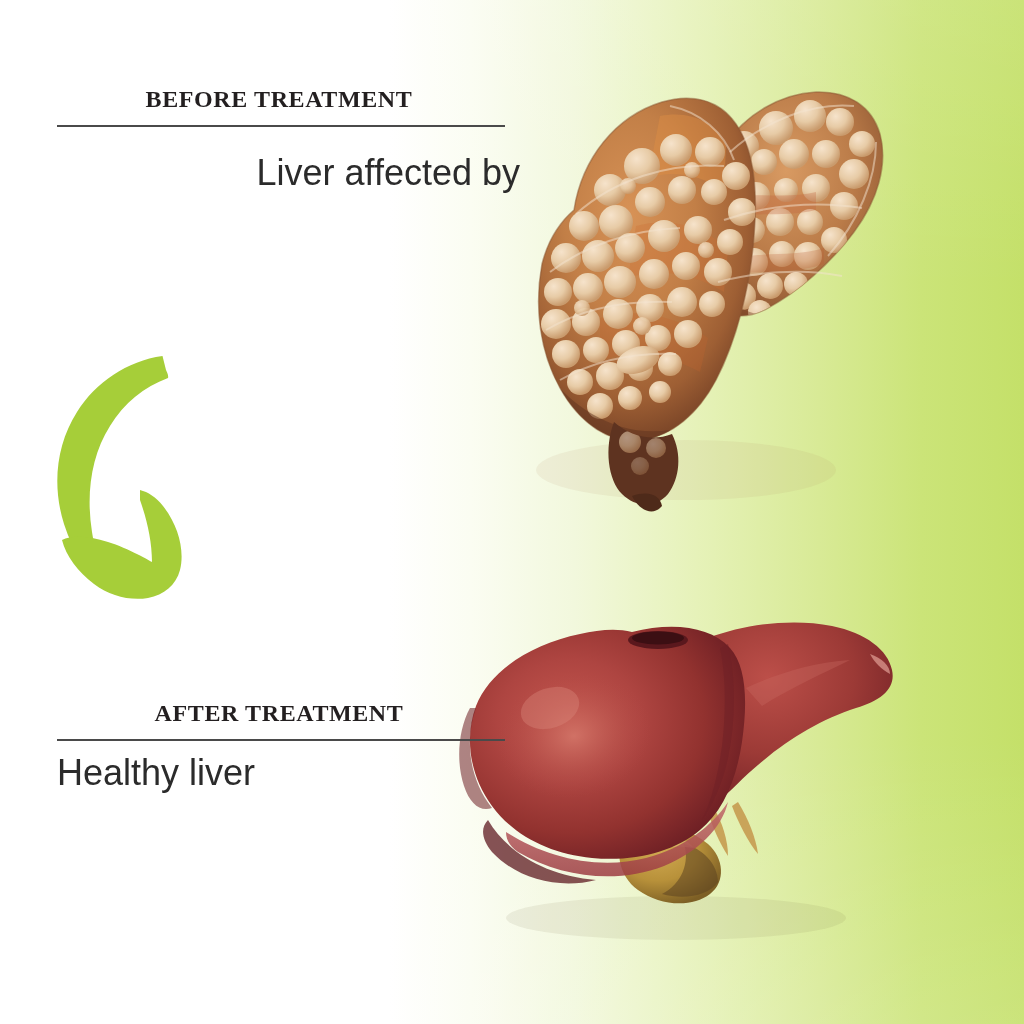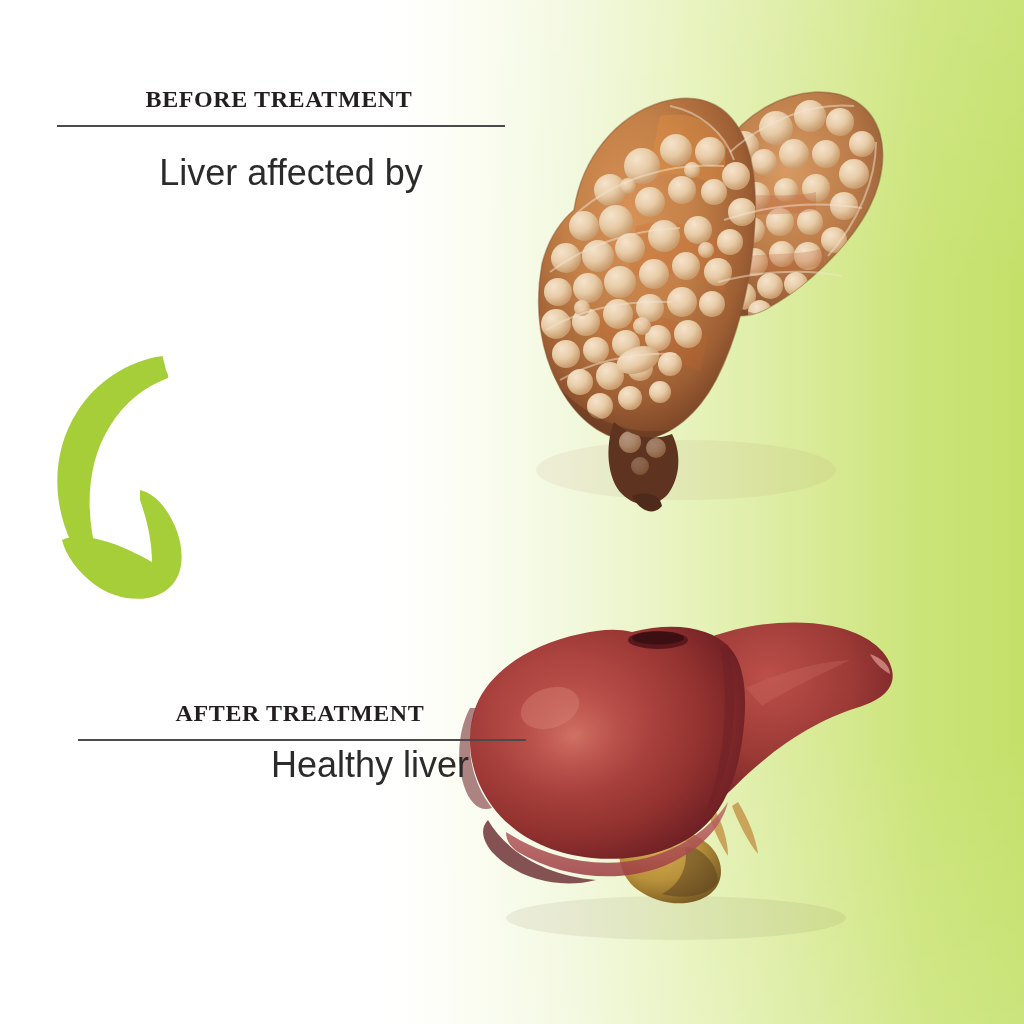--- a/index.html
+++ b/index.html
@@ -39,21 +39,21 @@
         rgba(255,255,255,0.12) 100%);
     pointer-events: none;
   }
 
   .label-block {
     position: absolute;
     left: 0;
     width: 520px;
   }
   #before-label-block { top: 86px; }
-  #after-label-block  { top: 700px; padding-left: 21px; }
+  #after-label-block  { top: 700px; }
 
   .heading {
     font-family: "Liberation Serif", serif;
     font-weight: bold;
     font-size: 24px;
     letter-spacing: 0.6px;
     color: #231f20;
     text-align: center;
     padding: 0 18px 0 56px;
     white-space: nowrap;
@@ -67,28 +67,28 @@
   .caption {
     font-family: "Liberation Sans", sans-serif;
     font-weight: 400;
     font-size: 36px;
     line-height: 1.32;
     color: #2b2b2b;
     margin-top: 22px;
   }
   #before-caption {
     padding-left: 62px;
-    text-align: center;
+    text-align: right;
   }
   #after-caption {
     padding-left: 57px;
     width: 448px;
     box-sizing: border-box;
-    text-align: right;
-    margin-top: 0;
+    text-align: left;
+    margin-top: 8px;
   }
 
   #arrow-wrap {
     position: absolute;
     left: 44px;
     top: 352px;
     width: 180px;
     height: 248px;
   }
   #diseased-liver-figure {

